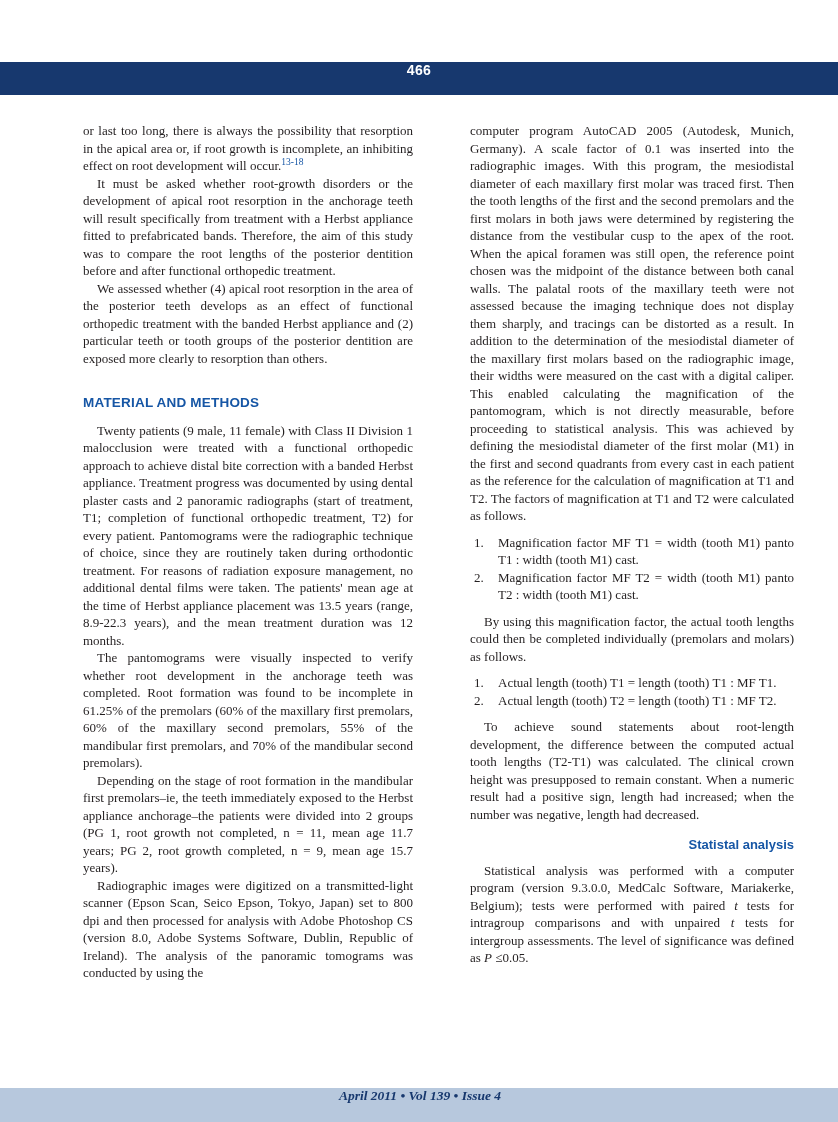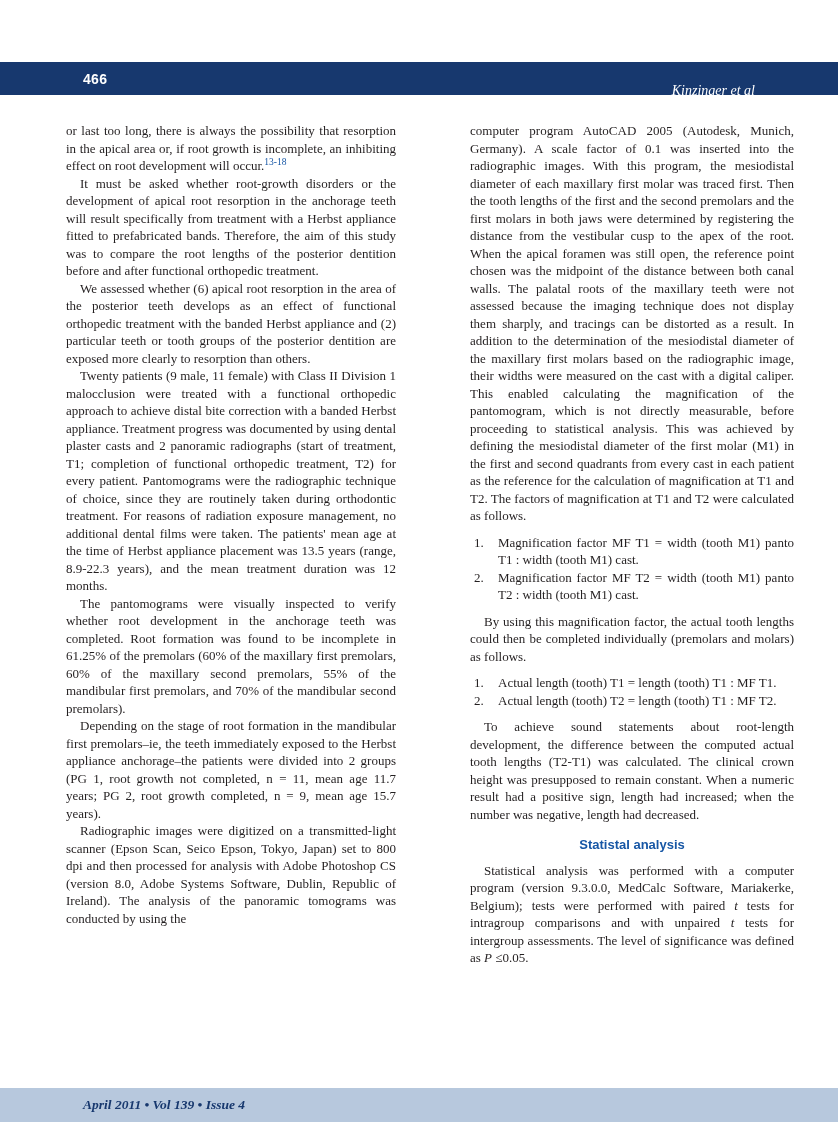--- a/index.html
+++ b/index.html
@@ -9,44 +9,44 @@
     --body-text:#231f20;
     --band-text:#ffffff;
   }
   html,body{margin:0;padding:0;background:#ffffff;}
   .page{
     position:relative;width:838px;height:1122px;background:#fff;overflow:hidden;
     font-family:"Liberation Serif","DejaVu Serif",serif;color:var(--body-text);
   }
   .band{
     position:absolute;left:0;width:100%;box-sizing:border-box;
-    display:flex;align-items:center;justify-content:space-between;
+    display:flex;align-items:center;justify-content:space-between;flex-direction:column;
   }
   .band.top{top:62px;height:33px;background:var(--header-bar);color:var(--band-text);padding:0 83px;}
   .pagenum{font-family:"Liberation Sans","DejaVu Sans",sans-serif;font-weight:bold;font-size:14px;letter-spacing:.3px;}
   .runhead{font-style:italic;font-size:14px;margin-top:24px;}
   .band.bottom{
     top:1088px;height:34px;background:var(--footer-bar);color:var(--header-bar);
     padding:0 81px 0 83px;font-style:italic;font-weight:bold;font-size:13.5px;align-items:center;
   }
   .col{
     position:absolute;top:122px;width:330px;
     font-size:13px;line-height:17.5px;text-align:justify;
   }
-  #col-left{left:66px;}
+  #col-left{left:83px;}
   #col-right{left:434px;width:324px;margin-left:36px;}
   p{margin:0;}
   p.indent{text-indent:14px;font-family:Liberation Serif, serif;}
   .h1{
     font-family:"Liberation Sans","DejaVu Sans",sans-serif;font-weight:bold;
     color:var(--heading-accent);font-size:13.5px;margin:27px 0 10px;letter-spacing:.2px;text-align:left;
   }
   .h2{
     font-family:"Liberation Sans","DejaVu Sans",sans-serif;font-weight:bold;
-    color:var(--heading-accent);font-size:13px;margin:13px 0 8px;text-align:center;
+    color:var(--heading-accent);font-size:13px;margin:13px 0 8px;text-align:right;
   }
   ol.numlist{list-style:none;margin:9px 0;padding:0;}
   .numlist li{position:relative;padding-left:28px;margin:0;}
   .numlist .num{position:absolute;left:4px;}
   sup.ref{color:var(--heading-accent);font-size:9.5px;line-height:0;cursor:pointer;}
   .it{font-style:italic;}
 </style>
 </head>
 <body>
 
@@ -54,21 +54,22 @@
 
   <header class="band top">
     <span class="pagenum">466</span>
     <span class="runhead">Kinzinger et al</span>
   </header>
 
   <main>
     <div class="col" id="col-left">
         <p>or last too long, there is always the possibility that resorption in the apical area or, if root growth is incomplete, an inhibiting effect on root development will occur.<sup class="ref">13-18</sup></p>
         <p class="indent">It must be asked whether root-growth disorders or the development of apical root resorption in the anchorage teeth will result specifically from treatment with a Herbst appliance fitted to prefabricated bands. Therefore, the aim of this study was to compare the root lengths of the posterior dentition before and after functional orthopedic treatment.</p>
-        <p class="indent">We assessed whether (6) apical root resorption in the area of the posterior teeth develops as an effect of functional orthopedic treatment with the banded Herbst appliance and (2) particular teeth or tooth groups of the posterior dentition are exposed more clearly to resorption than others.</p>
+        <p class="indent">We assessed whether (4) apical root resorption in the area of the posterior teeth develops as an effect of functional orthopedic treatment with the banded Herbst appliance and (2) particular teeth or tooth groups of the posterior dentition are exposed more clearly to resorption than others.</p>
+        <div class="h1">MATERIAL AND METHODS</div>
         <p class="indent">Twenty patients (9 male, 11 female) with Class II Division 1 malocclusion were treated with a functional orthopedic approach to achieve distal bite correction with a banded Herbst appliance. Treatment progress was documented by using dental plaster casts and 2 panoramic radiographs (start of treatment, T1; completion of functional orthopedic treatment, T2) for every patient. Pantomograms were the radiographic technique of choice, since they are routinely taken during orthodontic treatment. For reasons of radiation exposure management, no additional dental films were taken. The patients' mean age at the time of Herbst appliance placement was 13.5 years (range, 8.9-22.3 years), and the mean treatment duration was 12 months.</p>
         <p class="indent">The pantomograms were visually inspected to verify whether root development in the anchorage teeth was completed. Root formation was found to be incomplete in 61.25% of the premolars (60% of the maxillary first premolars, 60% of the maxillary second premolars, 55% of the mandibular first premolars, and 70% of the mandibular second premolars).</p>
         <p class="indent">Depending on the stage of root formation in the mandibular first premolars–ie, the teeth immediately exposed to the Herbst appliance anchorage–the patients were divided into 2 groups (PG 1, root growth not completed, n = 11, mean age 11.7 years; PG 2, root growth completed, n = 9, mean age 15.7 years).</p>
         <p class="indent">Radiographic images were digitized on a transmitted-light scanner (Epson Scan, Seico Epson, Tokyo, Japan) set to 800 dpi and then processed for analysis with Adobe Photoshop CS (version 8.0, Adobe Systems Software, Dublin, Republic of Ireland). The analysis of the panoramic tomograms was conducted by using the</p>
       </div>
     <div class="col" id="col-right">
         <p>computer program AutoCAD 2005 (Autodesk, Munich, Germany). A scale factor of 0.1 was inserted into the radiographic images. With this program, the mesiodistal diameter of each maxillary first molar was traced first. Then the tooth lengths of the first and the second premolars and the first molars in both jaws were determined by registering the distance from the vestibular cusp to the apex of the root. When the apical foramen was still open, the reference point chosen was the midpoint of the distance between both canal walls. The palatal roots of the maxillary teeth were not assessed because the imaging technique does not display them sharply, and tracings can be distorted as a result. In addition to the determination of the mesiodistal diameter of the maxillary first molars based on the radiographic image, their widths were measured on the cast with a digital caliper. This enabled calculating the magnification of the pantomogram, which is not directly measurable, before proceeding to statistical analysis. This was achieved by defining the mesiodistal diameter of the first molar (M1) in the first and second quadrants from every cast in each patient as the reference for the calculation of magnification at T1 and T2. The factors of magnification at T1 and T2 were calculated as follows.</p>
         <ol class="numlist">
           <li><span class="num">1.</span>Magnification factor MF T1 = width (tooth M1) panto T1 : width (tooth M1) cast.</li>
           <li><span class="num">2.</span>Magnification factor MF T2 = width (tooth M1) panto T2 : width (tooth M1) cast.</li>

